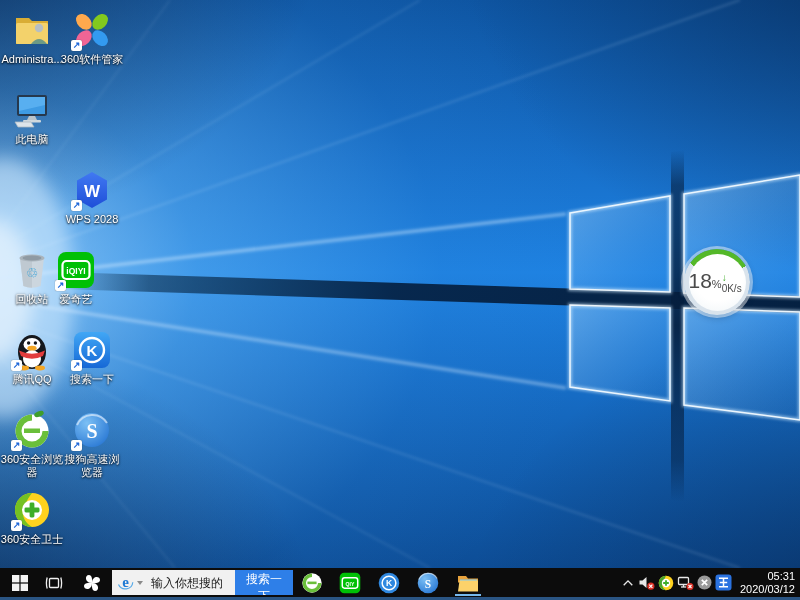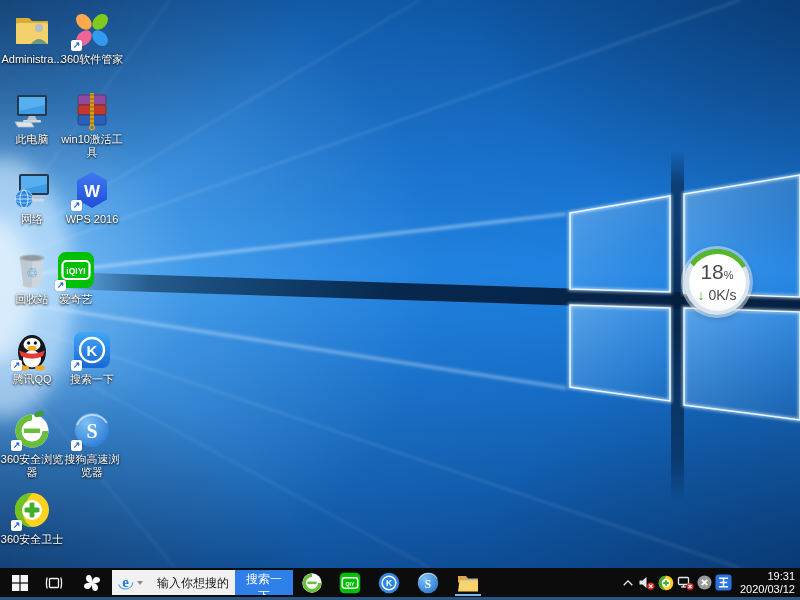--- a/index.html
+++ b/index.html
@@ -24,38 +24,38 @@
   .sc{position:absolute;left:0px;bottom:0px;width:11px;height:11px;background:#fff;border-radius:2px;
       color:#1d66d8;font-size:9px;line-height:11px;font-weight:bold;text-align:center;box-shadow:0 0 1px rgba(0,0,0,.6);}
   .lbl{margin-top:2px;font-size:11px;line-height:13px;color:#fff;word-break:break-all;
        text-shadow:0 1px 2px rgba(0,0,0,.9),0 0 3px rgba(0,0,0,.6);}
 
   
   .dl{position:absolute;left:684px;top:249px;width:66px;height:66px;border-radius:50%;cursor:pointer;
       background:conic-gradient(from -55deg,#54b829 0deg 116deg,#d9e3ec 116deg 360deg);
       box-shadow:0 0 0 3px rgba(255,255,255,.45),0 2px 7px rgba(0,20,50,.35);}
   .dl .inner{position:absolute;inset:4.5px;border-radius:50%;background:radial-gradient(circle at 50% 38%,#ffffff 55%,#eef4f7 100%);
-      display:flex;flex-direction:column;align-items:center;justify-content:center;}
+      display:flex;flex-direction:row;align-items:center;justify-content:center;}
   .dl .pct{color:#4a4a4a;font-size:21px;line-height:21px;}
   .dl .pct b{font-weight:normal;}
   .dl .pct .sign{font-size:11px;}
-  .dl .spd{margin-top:1px;font-size:14px;color:#4a4a4a;text-align:right;}
+  .dl .spd{margin-top:1px;font-size:10px;color:#4a4a4a;}
   .dl .spd .arr{color:#3fae29;font-weight:bold;}
 
   
   .taskbar{position:absolute;left:0;bottom:0;width:800px;height:32px;background:#0c0c0c;}
   .taskbar::after{content:"";position:absolute;left:0;bottom:0;width:100%;height:3px;background:#2a5584;}
   .tb{position:absolute;top:0;height:29px;width:32px;background:transparent;border:0;padding:0;margin:0;
       display:flex;align-items:center;justify-content:center;cursor:pointer;}
   .tb.active::before{content:"";position:absolute;left:3px;right:3px;bottom:1px;height:2px;background:#76b9ed;}
   .searchbox{position:absolute;left:112px;top:2px;width:181px;height:25px;background:#f1f1f1;
       display:flex;align-items:center;overflow:hidden;}
   .searchbox .eic{margin-left:5px;display:flex;align-items:center;}
   .searchbox .caret{width:0;height:0;margin-left:3px;border-left:3.5px solid transparent;border-right:3.5px solid transparent;border-top:4px solid #8a8a8a;}
-  .searchbox input{flex:1;min-width:0;margin-left:12px;border:0;outline:none;background:transparent;font-size:12px;color:#1a1a1a;font-family:"Liberation Sans",sans-serif;}
+  .searchbox input{flex:1;min-width:0;margin-left:6px;border:0;outline:none;background:transparent;font-size:12px;color:#1a1a1a;font-family:"Liberation Sans",sans-serif;}
   .searchbox input::placeholder{color:#1a1a1a;opacity:1;}
   .searchbtn{width:58px;height:25px;flex:0 0 58px;border:0;background:#2e7fe8;color:#fff;font-size:12px;cursor:pointer;font-family:"Liberation Sans",sans-serif;}
   .tray{position:absolute;top:0;height:29px;display:flex;align-items:center;justify-content:center;width:18px;cursor:pointer;background:transparent;border:0;padding:0;}
   .clock{position:absolute;right:5px;top:2px;text-align:right;color:#fff;font-size:11px;line-height:13px;cursor:default;}
 </style>
 </head>
 <body>
 
 <div class="screen">
 
@@ -148,36 +148,20 @@
       <rect x="8" y="8" width="26" height="17" fill="#3e9be4"></rect>
       <path d="M8,8 l26,0 0,8 -26,6 z" fill="#5fb4f2" opacity="0.8"></path>
       <path d="M18,27 h6 l2,4 h-10 z" fill="#b9c4cc"></path>
       <rect x="12" y="31" width="18" height="2.5" rx="1" fill="#cfd8de"></rect>
       <path d="M4,33 l16,0 3,5 -16,0 z" fill="#dde4ea" stroke="#aebac4" stroke-width="0.8"></path>
     </svg>
       </div>
     <div class="lbl">此电脑</div>
   </div>
 
-  <div class="cell" style="left:0;top:169px">
-    <div class="art">
-        <svg viewBox="0 0 42 42" width="42" height="42">
-      <rect x="8" y="5" width="30" height="21" rx="2" fill="#26384d"></rect>
-      <rect x="10" y="7" width="26" height="17" fill="#3e9be4"></rect>
-      <path d="M10,7 l26,0 0,8 -26,6 z" fill="#5fb4f2" opacity="0.8"></path>
-      <path d="M20,26 h6 l2,4 h-10 z" fill="#b9c4cc"></path>
-      <rect x="15" y="30" width="18" height="2.5" rx="1" fill="#cfd8de"></rect>
-      <circle cx="13" cy="30" r="9" fill="#2f86e0" stroke="#9fd0f5" stroke-width="1"></circle>
-      <ellipse cx="13" cy="30" rx="4" ry="9" fill="none" stroke="#cfeaff" stroke-width="1"></ellipse>
-      <line x1="4" y1="30" x2="22" y2="30" stroke="#cfeaff" stroke-width="1"></line>
-      <ellipse cx="13" cy="30" rx="9" ry="4" fill="none" stroke="#cfeaff" stroke-width="0.8" opacity="0.8"></ellipse>
-    </svg>
-      </div>
-    <div class="lbl">网络</div>
-  </div>
 
   <div class="cell" style="left:0;top:249px">
     <div class="art">
         <svg viewBox="0 0 42 42" width="42" height="42">
       <path d="M9,9 l3.4,28 q8.6,3.4 17.2,0 l3.4,-28 z" fill="#cdd5db" opacity="0.92"></path>
       <path d="M9,9 l3.4,28 q4.3,1.7 8.6,1.7 l0,-29.7 z" fill="#bec8cf" opacity="0.9"></path>
       <ellipse cx="21" cy="9" rx="12.5" ry="3.6" fill="#aab4bc"></ellipse>
       <ellipse cx="21" cy="9" rx="9.5" ry="2.4" fill="#8f9aa3"></ellipse>
       <text x="21" y="29" text-anchor="middle" font-size="14" fill="#2f9fd8" font-family="DejaVu Sans, sans-serif">♲</text>
     </svg>
@@ -238,49 +222,36 @@
         <ellipse cx="32.5" cy="21" rx="9" ry="6.5" fill="#339af0"></ellipse>
         <ellipse cx="21" cy="32.5" rx="6.5" ry="9" fill="#f06595"></ellipse>
         <ellipse cx="9.5" cy="21" rx="9" ry="6.5" fill="#ffa94d"></ellipse>
       </g>
     </svg>
         <span class="sc">↗</span>
       </div>
     <div class="lbl">360软件管家</div>
   </div>
 
-  <div class="cell" style="left:60px;top:89px">
-    <div class="art">
-        <svg viewBox="0 0 42 42" width="42" height="42">
-      <rect x="7" y="6" width="28" height="10" rx="2" fill="#8e4a9e" stroke="#5d2d6b" stroke-width="0.8"></rect>
-      <rect x="7" y="16" width="28" height="10" rx="2" fill="#c0392b" stroke="#7d2318" stroke-width="0.8"></rect>
-      <rect x="7" y="26" width="28" height="10" rx="2" fill="#2d5fb8" stroke="#1b3d7d" stroke-width="0.8"></rect>
-      <rect x="19" y="4" width="4" height="33" fill="#d4a017"></rect>
-      <path d="M19,6 h4 M19,10 h4 M19,14 h4 M19,18 h4 M19,22 h4 M19,26 h4 M19,30 h4 M19,34 h4" stroke="#8a6410" stroke-width="1"></path>
-      <circle cx="21" cy="38.5" r="2.2" fill="none" stroke="#d4a017" stroke-width="1.6"></circle>
-    </svg>
-      </div>
-    <div class="lbl">win10激活工具</div>
-  </div>
 
   <div class="cell" style="left:60px;top:169px">
     <div class="art">
         <svg viewBox="0 0 42 42" width="42" height="42">
       <defs>
             <linearGradient id="wpsg" x1="0" y1="0" x2="0" y2="1">
         <stop offset="0" stop-color="#4179f2"></stop>
               <stop offset="1" stop-color="#1e4ed8"></stop>
             </linearGradient>
           </defs>
       <polygon points="21,3 36,11.5 36,30.5 21,39 6,30.5 6,11.5" fill="url(#wpsg)"></polygon>
       <text x="21" y="27.5" text-anchor="middle" font-size="17" font-weight="bold" fill="#ffffff" font-family="Liberation Sans, sans-serif">W</text>
     </svg>
         <span class="sc">↗</span>
       </div>
-    <div class="lbl">WPS 2016</div>
+    <div class="lbl">WPS 2028</div>
   </div>
 
   <div class="cell" style="left:44px;top:249px">
     <div class="art">
         <svg viewBox="0 0 42 42" width="42" height="42">
       <rect x="3" y="3" width="36" height="36" rx="8" fill="#00c006"></rect>
       <rect x="7.5" y="12" width="27" height="18" rx="4" fill="none" stroke="#ffffff" stroke-width="2.2"></rect>
       <text x="21" y="24.8" text-anchor="middle" font-size="8.5" font-weight="bold" fill="#ffffff" font-family="Liberation Sans, sans-serif">iQIYI</text>
     </svg>
         <span class="sc">↗</span>
@@ -454,17 +425,17 @@
     </button>
 
     <button class="tray" style="left:714px">
       <svg width="17" height="17" viewBox="0 0 17 17">
         <rect x="0.5" y="0.5" width="16" height="16" rx="3" fill="#2a72e0"></rect>
         <path d="M4,4.2 h9 M4.8,8.5 h7.4 M4,12.8 h9 M8.5,4.2 v8.6" stroke="#ffffff" stroke-width="1.5"></path>
       </svg>
     </button>
 
     <div class="clock">
-      <div>19:31</div>
+      <div>05:31</div>
       <div>2020/03/12</div>
     </div>
   </div>
 </div>
 
 </body></html>

